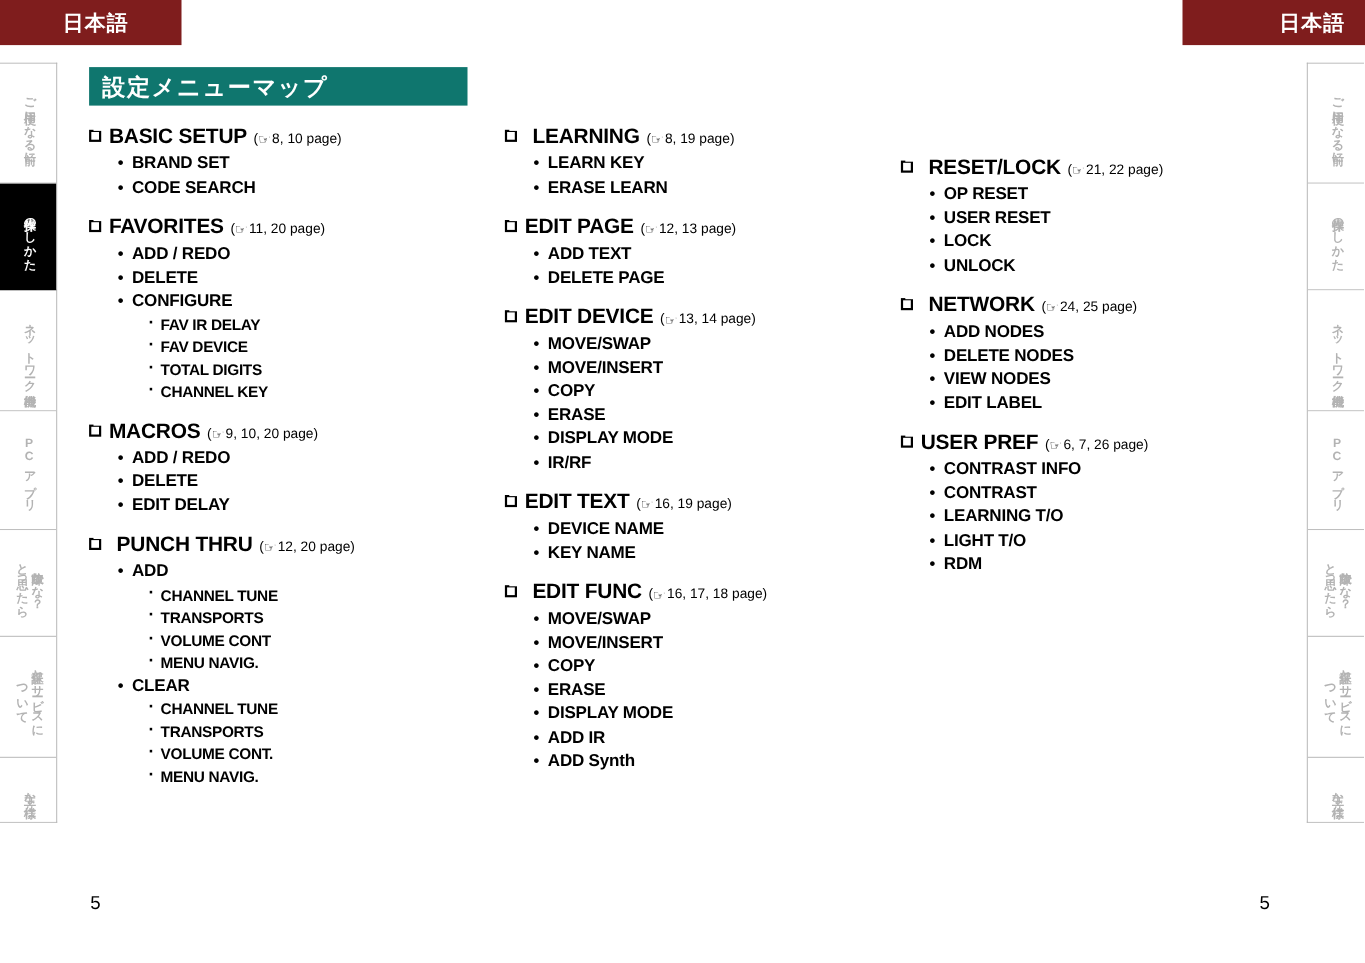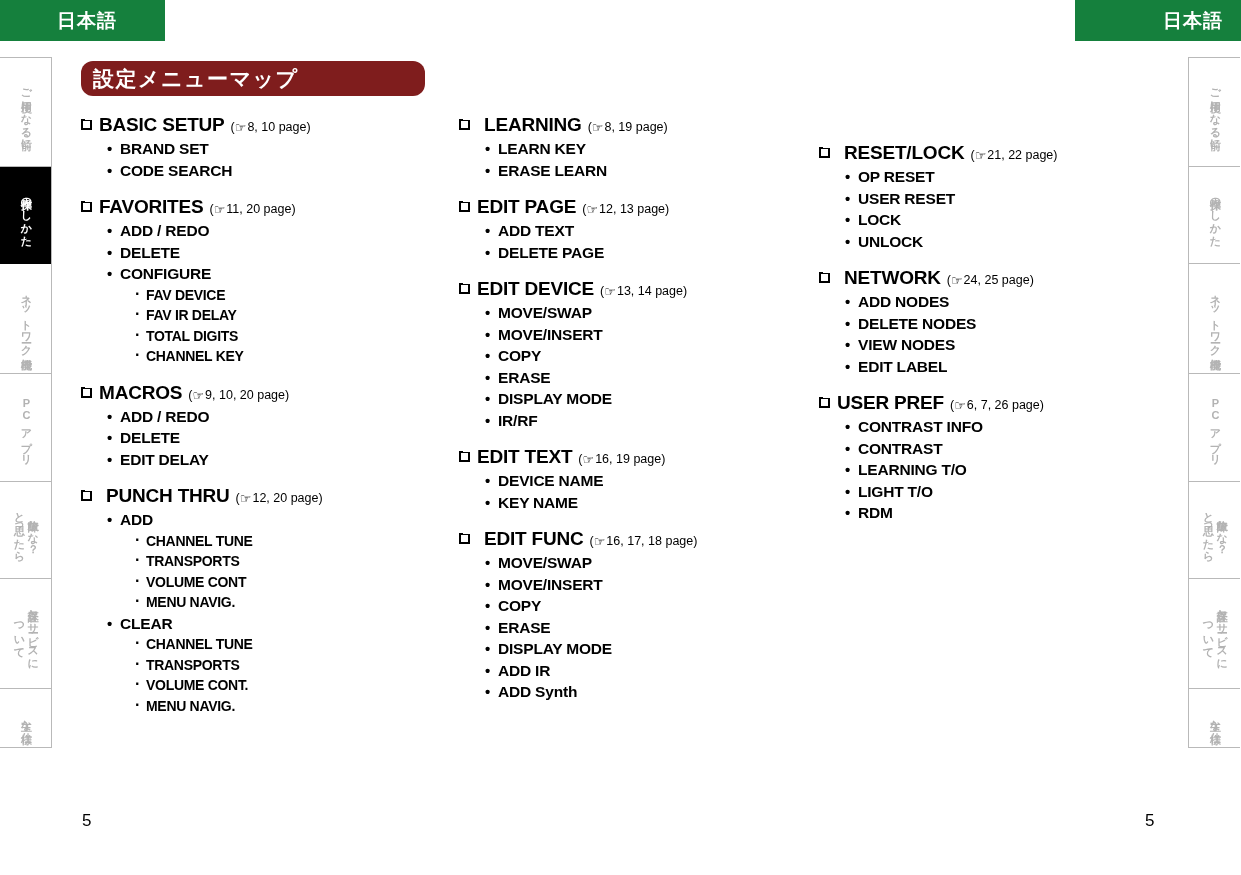--- a/index.html
+++ b/index.html
@@ -13,21 +13,21 @@
     position: relative;
     font-family: "Liberation Sans", "DejaVu Sans", sans-serif;
     overflow: hidden;
   }
 
   
   .lang-tab {
     position: absolute;
     top: 0;
     height: 41px;
-    background: #15803d;
+    background: #7f1d1d;
     color: #ffffff;
     font-weight: bold;
     font-size: 19px;
     letter-spacing: 1px;
     display: flex;
     align-items: center;
   }
   .lang-tab.left  { left: 0;  width: 165px; justify-content: flex-end; padding-right: 48px; }
   .lang-tab.right { right: 0; width: 166px; justify-content: flex-end; padding-right: 18px; }
 
@@ -67,29 +67,28 @@
     text-align: center;
   }
   .side-tab.active { background: #000000; border-bottom-color: #000000; }
   .side-tab.active .vtxt { color: #ffffff; }
 
   
   .title-bar {
     position: absolute;
     left: 81px; top: 61px;
     width: 344px; height: 35px;
-    background: #7f1d1d;
+    background: #0f766e;
     color: #ffffff;
     font-weight: bold;
     font-size: 21px;
     letter-spacing: 1.5px;
     display: flex;
     align-items: center;
     padding-left: 12px;
-    border-radius: 12px;
   }
 
   
   .columns {
     position: absolute;
     left: 81px; top: 114px;
     width: 1080px;
     display: flex;
     align-items: flex-start;
   }
@@ -268,22 +267,22 @@
       <div class="group">
         <div class="group-head">
           <span class="box-glyph"></span>
           <span class="group-title">FAVORITES</span>
           <span class="group-ref">(<span class="hand-icon">☞</span><span>11, 20 page</span>)</span>
         </div>
         <ul class="lvl1">
           <li><span class="b1">ADD / REDO</span></li>
           <li><span class="b1">DELETE</span></li>
           <li><span class="b1">CONFIGURE</span><ul class="lvl2">
+              <li>FAV IR DELAY</li>
               <li>FAV DEVICE</li>
-              <li>FAV IR DELAY</li>
               <li>TOTAL DIGITS</li>
               <li>CHANNEL KEY</li>
             </ul></li>
         </ul>
       </div>
       <div class="group">
         <div class="group-head">
           <span class="box-glyph"></span>
           <span class="group-title">MACROS</span>
           <span class="group-ref">(<span class="hand-icon">☞</span><span>9, 10, 20 page</span>)</span>

